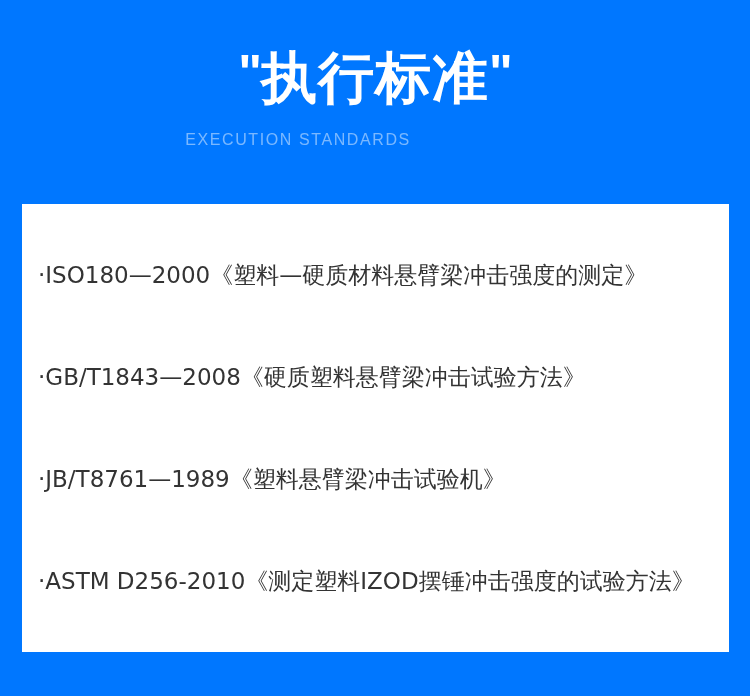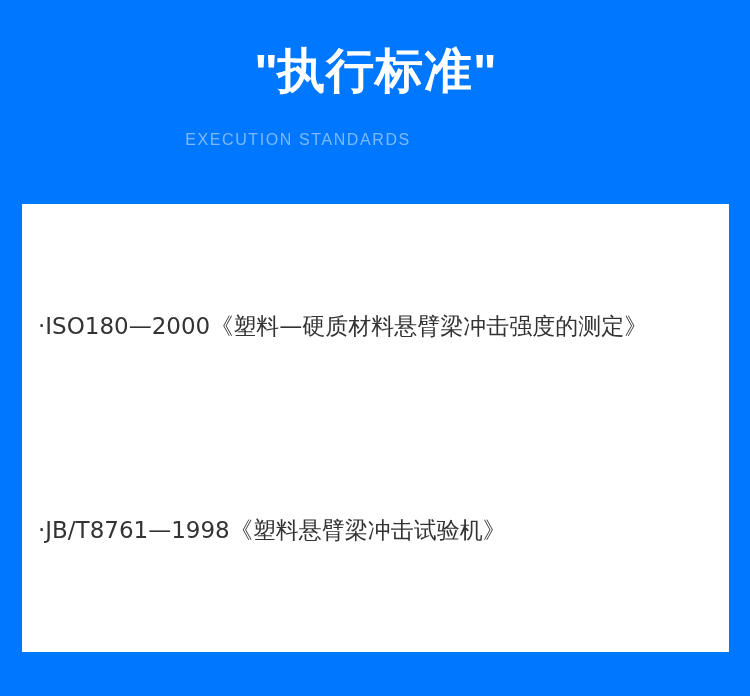--- a/index.html
+++ b/index.html
@@ -48,24 +48,24 @@
     font-weight: bold;
     letter-spacing: -1px;
     font-family: "Liberation Sans", "DejaVu Sans", sans-serif;
     transform: translateY(-2px);
   }
 
   #title-text {
     display: inline-block;
     vertical-align: top;
     color: #ffffff;
-    font-size: 48px;
+    font-size: 56px;
     font-weight: bold;
     letter-spacing: 1px;
-    font-family: Liberation Mono, monospace;
+    font-family: Liberation Sans, sans-serif;
   }
 
   #subtitle {
     position: absolute;
     left: 0;
     top: 131px;
     width: 596px;
     text-align: center;
     color: rgba(255, 255, 255, 0.48);
     font-size: 16px;
@@ -118,17 +118,19 @@
       <span class="title-quote">"</span><span id="title-text">执行标准</span><span class="title-quote">"</span>
     </div>
 
     <div id="subtitle">EXECUTION STANDARDS</div>
 
   </div>
 
   <div id="panel">
     <ul id="standards-list">
       <li class="standard-item">·ISO180—2000《塑料—硬质材料悬臂梁冲击强度的测定》</li>
-      <li class="standard-item">·JB/T8761—1998《塑料悬臂梁冲击试验机》</li>
+      <li class="standard-item">·GB/T1843—2008《硬质塑料悬臂梁冲击试验方法》</li>
+      <li class="standard-item">·JB/T8761—1989《塑料悬臂梁冲击试验机》</li>
+      <li class="standard-item">·ASTM D256-2010《测定塑料IZOD摆锤冲击强度的试验方法》</li>
     </ul>
   </div>
 
 </div>
 
 </body></html>

